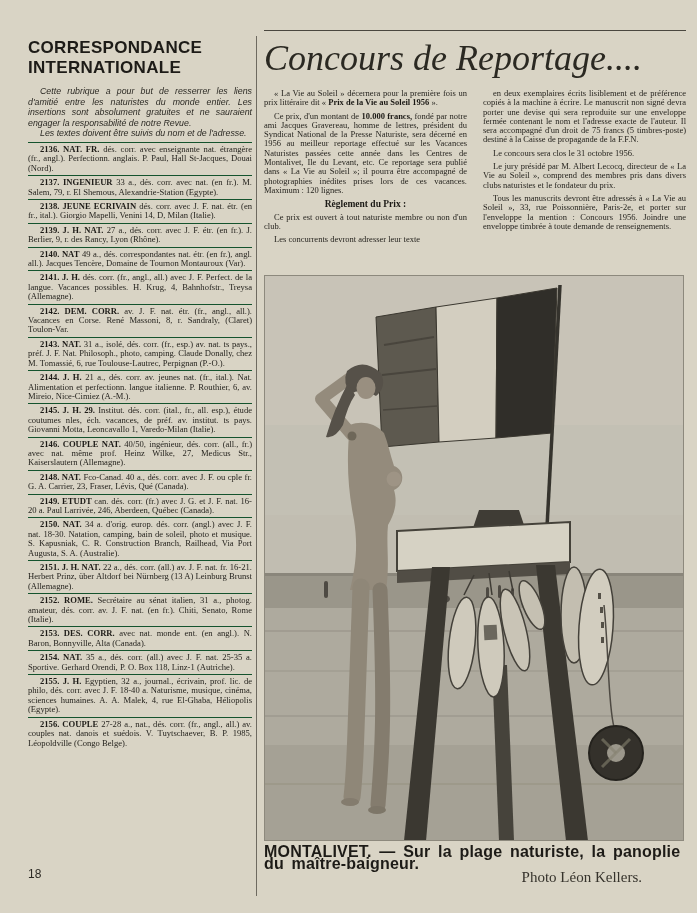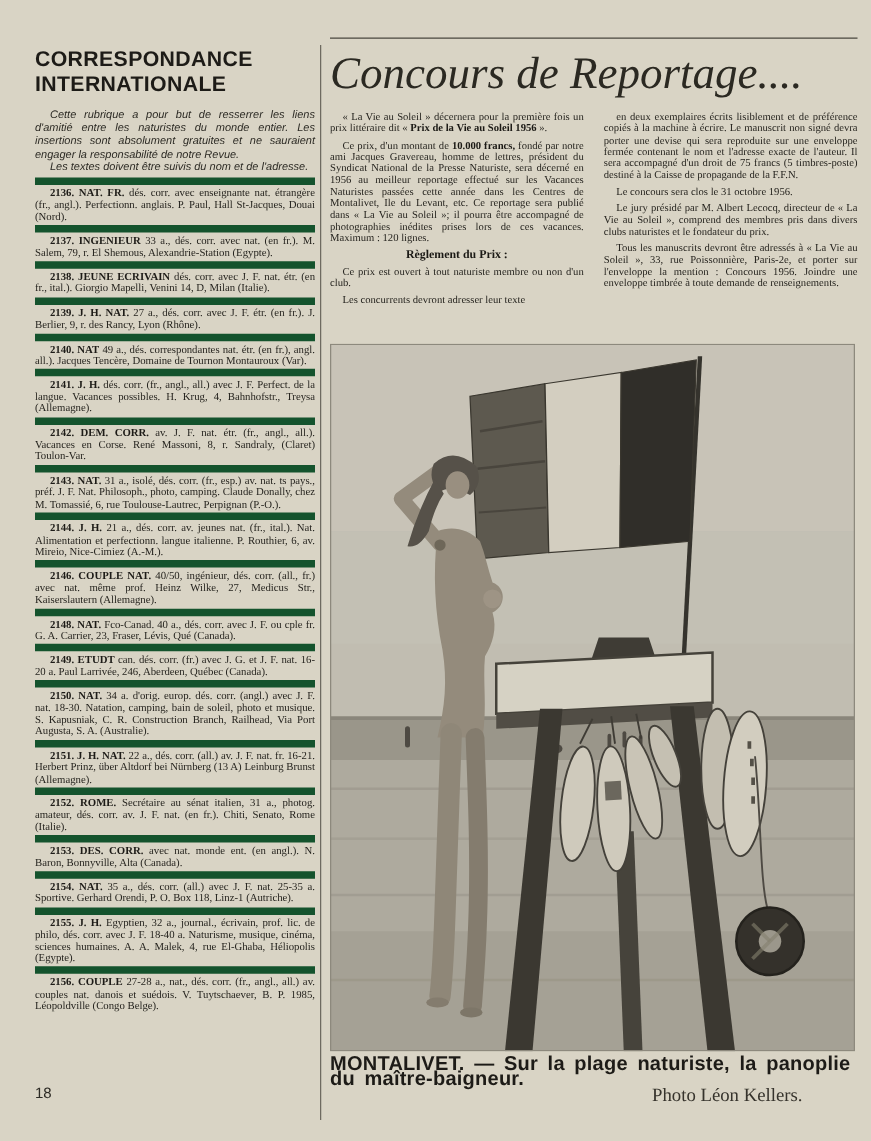--- a/index.html
+++ b/index.html
@@ -23,21 +23,21 @@
     margin:0 0 8px 0;
   }
   .intro{
     font-family:"Liberation Sans", sans-serif;
     font-style:italic;font-size:8.8px;line-height:10.6px;
     color:#2c2a24;margin:0 0 3px 0;text-align:justify;
   }
   .intro p{margin:0;text-indent:12px;}
   .ads{margin-top:2px;}
   .ad{
-    margin:0;border-top:6px solid #14532d;padding-top:2px;margin-bottom:2px;
+    margin:0;border-top:1px solid #14532d;padding-top:2px;margin-bottom:2px;
     font-size:8.6px;line-height:9.4px;text-align:justify;
     text-indent:12px;color:#26241f;
   }
   .ad b{font-weight:700;color:#1d1b17;}
   .page-number{
     position:absolute;left:28px;top:867px;
     font-family:"Liberation Sans", sans-serif;
     font-size:12px;color:#2c2a24;
   }
 
@@ -100,20 +100,21 @@
     <div class="ads">
       <p class="ad"><b>2136.</b> <b>NAT. FR.</b> <span>dés. corr. avec enseignante nat. étrangère (fr., angl.). Perfectionn. anglais. P. Paul, Hall St-Jacques, Douai (Nord).</span></p>
         <p class="ad"><b>2137.</b> <b>INGENIEUR</b> <span>33 a., dés. corr. avec nat. (en fr.). M. Salem, 79, r. El Shemous, Alexandrie-Station (Egypte).</span></p>
         <p class="ad"><b>2138.</b> <b>JEUNE ECRIVAIN</b> <span>dés. corr. avec J. F. nat. étr. (en fr., ital.). Giorgio Mapelli, Venini 14, D, Milan (Italie).</span></p>
         <p class="ad"><b>2139.</b> <b>J. H. NAT.</b> <span>27 a., dés. corr. avec J. F. étr. (en fr.). J. Berlier, 9, r. des Rancy, Lyon (Rhône).</span></p>
         <p class="ad"><b>2140.</b> <b>NAT</b> <span>49 a., dés. correspondantes nat. étr. (en fr.), angl. all.). Jacques Tencère, Domaine de Tournon Montauroux (Var).</span></p>
         <p class="ad"><b>2141.</b> <b>J. H.</b> <span>dés. corr. (fr., angl., all.) avec J. F. Perfect. de la langue. Vacances possibles. H. Krug, 4, Bahnhofstr., Treysa (Allemagne).</span></p>
         <p class="ad"><b>2142.</b> <b>DEM. CORR.</b> <span>av. J. F. nat. étr. (fr., angl., all.). Vacances en Corse. René Massoni, 8, r. Sandraly, (Claret) Toulon-Var.</span></p>
         <p class="ad"><b>2143.</b> <b>NAT.</b> <span>31 a., isolé, dés. corr. (fr., esp.) av. nat. ts pays., préf. J. F. Nat. Philosoph., photo, camping. Claude Donally, chez M. Tomassié, 6, rue Toulouse-Lautrec, Perpignan (P.-O.).</span></p>
         <p class="ad"><b>2144.</b> <b>J. H.</b> <span>21 a., dés. corr. av. jeunes nat. (fr., ital.). Nat. Alimentation et perfectionn. langue italienne. P. Routhier, 6, av. Mireio, Nice-Cimiez (A.-M.).</span></p>
+        <p class="ad"><b>2145.</b> <b>J. H. 29.</b> <span>Institut. dés. corr. (ital., fr., all. esp.), étude coutumes nles, éch. vacances, de préf. av. institut. ts pays. Giovanni Motta, Leoncavallo 1, Varedo-Milan (Italie).</span></p>
         <p class="ad"><b>2146.</b> <b>COUPLE NAT.</b> <span>40/50, ingénieur, dés. corr. (all., fr.) avec nat. même prof. Heinz Wilke, 27, Medicus Str., Kaiserslautern (Allemagne).</span></p>
         <p class="ad"><b>2148.</b> <b>NAT.</b> <span>Fco-Canad. 40 a., dés. corr. avec J. F. ou cple fr. G. A. Carrier, 23, Fraser, Lévis, Qué (Canada).</span></p>
         <p class="ad"><b>2149.</b> <b>ETUDT</b> <span>can. dés. corr. (fr.) avec J. G. et J. F. nat. 16-20 a. Paul Larrivée, 246, Aberdeen, Québec (Canada).</span></p>
         <p class="ad"><b>2150.</b> <b>NAT.</b> <span>34 a. d'orig. europ. dés. corr. (angl.) avec J. F. nat. 18-30. Natation, camping, bain de soleil, photo et musique. S. Kapusniak, C. R. Construction Branch, Railhead, Via Port Augusta, S. A. (Australie).</span></p>
         <p class="ad"><b>2151.</b> <b>J. H. NAT.</b> <span>22 a., dés. corr. (all.) av. J. F. nat. fr. 16-21. Herbert Prinz, über Altdorf bei Nürnberg (13 A) Leinburg Brunst (Allemagne).</span></p>
         <p class="ad"><b>2152.</b> <b>ROME.</b> <span>Secrétaire au sénat italien, 31 a., photog. amateur, dés. corr. av. J. F. nat. (en fr.). Chiti, Senato, Rome (Italie).</span></p>
         <p class="ad"><b>2153.</b> <b>DES. CORR.</b> <span>avec nat. monde ent. (en angl.). N. Baron, Bonnyville, Alta (Canada).</span></p>
         <p class="ad"><b>2154.</b> <b>NAT.</b> <span>35 a., dés. corr. (all.) avec J. F. nat. 25-35 a. Sportive. Gerhard Orendi, P. O. Box 118, Linz-1 (Autriche).</span></p>
         <p class="ad"><b>2155.</b> <b>J. H.</b> <span>Egyptien, 32 a., journal., écrivain, prof. lic. de philo, dés. corr. avec J. F. 18-40 a. Naturisme, musique, cinéma, sciences humaines. A. A. Malek, 4, rue El-Ghaba, Héliopolis (Egypte).</span></p>
         <p class="ad"><b>2156.</b> <b>COUPLE</b> <span>27-28 a., nat., dés. corr. (fr., angl., all.) av. couples nat. danois et suédois. V. Tuytschaever, B. P. 1985, Léopoldville (Congo Belge).</span></p>

